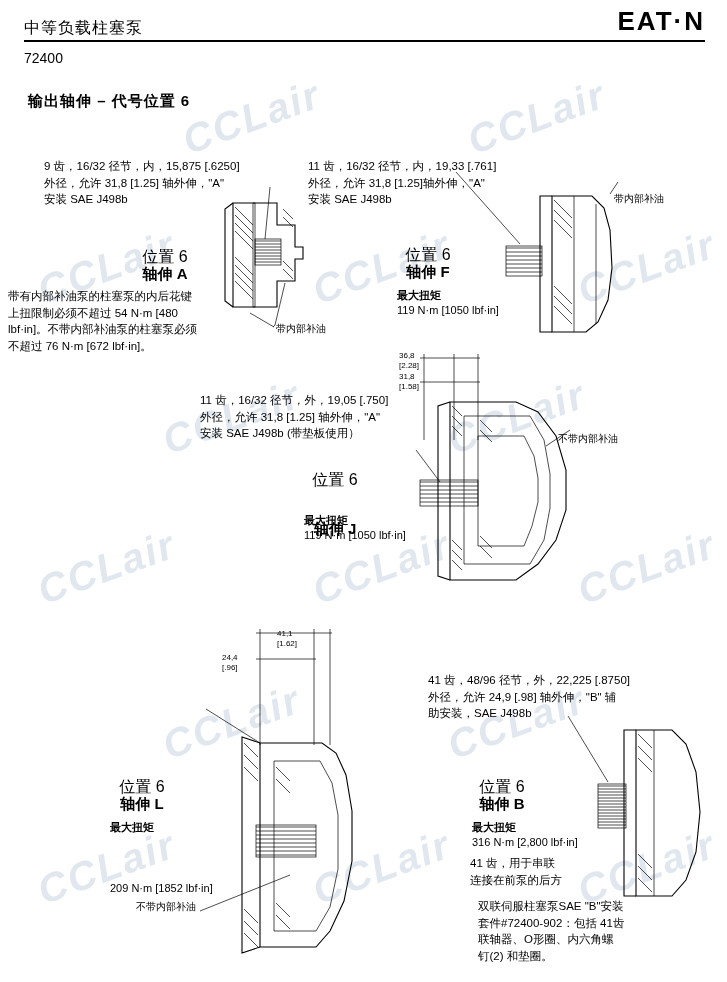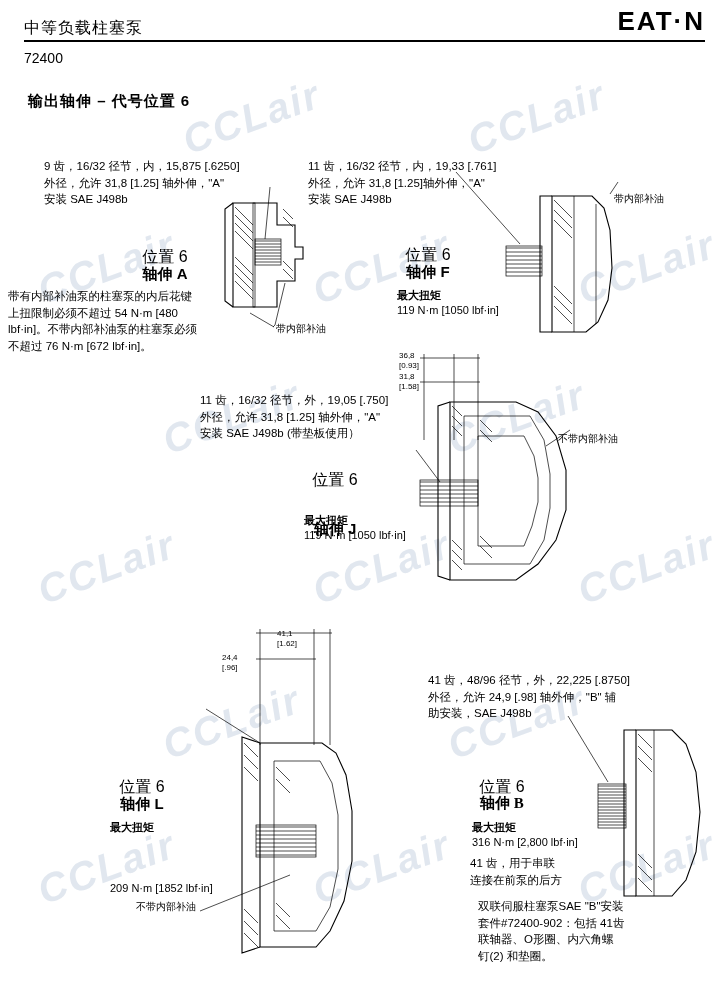--- a/index.html
+++ b/index.html
@@ -200,21 +200,21 @@
 安装 SAE J498b (带垫板使用）</div>
 
   <div class="txt center pos" style="left:285px;top:468px;width:100px;">位置 6</div>
   <div class="txt center ext" style="left:285px;top:486px;width:100px;margin-top:32px;">轴伸 J</div>
   <div class="txt tq-lbl" style="left:304px;top:513px;">最大扭矩</div>
   <div class="txt tq-val" style="left:304px;top:528px;">119 N·m [1050 lbf·in]</div>
 
   <div class="txt sm" style="left:558px;top:432px;">不带内部补油</div>
 
   <div class="txt" style="left:399px;top:350px;font-size:8px;">36,8</div>
-  <div class="txt" style="left:399px;top:360px;font-size:8px;">[0.93]</div>
+  <div class="txt" style="left:399px;top:360px;font-size:8px;">[2.28]</div>
   <div class="txt" style="left:399px;top:371px;font-size:8px;">31,8</div>
   <div class="txt" style="left:399px;top:381px;font-size:8px;">[1.58]</div>
 
   <svg width="250" height="260" viewBox="0 0 250 260" style="left:420px;top:350px;">
 
     <g class="ln thin">
       <line x1="0" y1="8" x2="60" y2="8"></line>
       <line x1="0" y1="32" x2="60" y2="32"></line>
       <line x1="4" y1="4" x2="4" y2="90"></line>
       <line x1="58" y1="4" x2="58" y2="90"></line>
@@ -312,21 +312,21 @@
     <line class="ln thin" x1="78" y1="250" x2="-12" y2="286"></line>
 
     <line class="ln thin" x1="-6" y1="84" x2="48" y2="118"></line>
   </svg>
 
   <div class="txt" style="left:428px;top:672px;width:250px;white-space:pre-line;">41 齿，48/96 径节，外，22,225 [.8750]
 外径，允许 24,9 [.98]  轴外伸，"B" 辅
 助安装，SAE J498b</div>
 
   <div class="txt center pos" style="left:452px;top:775px;width:100px;">位置 6</div>
-  <div class="txt center ext" style="left:452px;top:793px;width:100px;font-family:Liberation Serif, serif;">轴伸 B</div>
+  <div class="txt center ext" style="left:452px;top:793px;width:100px;">轴伸 B</div>
   <div class="txt tq-lbl" style="left:472px;top:820px;">最大扭矩</div>
   <div class="txt tq-val" style="left:472px;top:835px;">316 N·m [2,800 lbf·in]</div>
 
   <div class="txt" style="left:470px;top:855px;width:180px;white-space:pre-line;">41 齿，用于串联
 连接在前泵的后方</div>
 
   <div class="txt" style="left:478px;top:898px;width:230px;white-space:pre-line;">双联伺服柱塞泵SAE "B"安装
 套件#72400-902：包括 41齿
 联轴器、O形圈、内六角螺
 钉(2) 和垫圈。</div>

